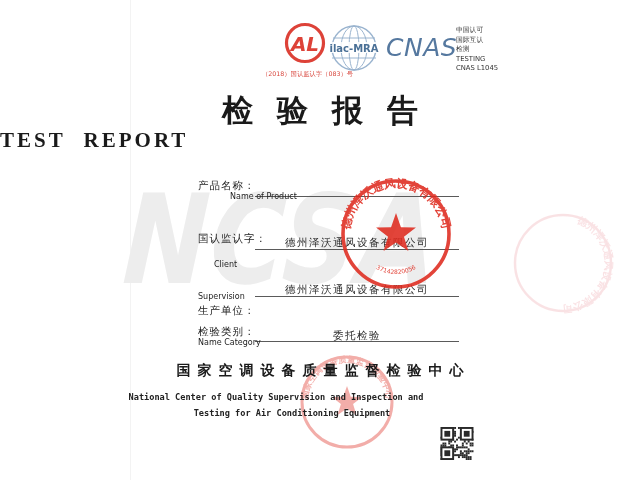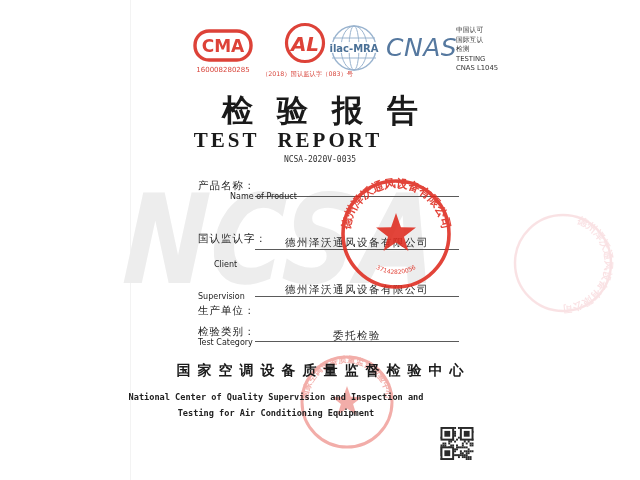--- a/index.html
+++ b/index.html
@@ -14,21 +14,21 @@
              transform-origin:left top;white-space:nowrap;z-index:0;}
   
   .logo-num{color:#d8453c;font-size:7px;text-align:center;white-space:nowrap;}
   .cal-num{color:#d8453c;font-size:6.3px;text-align:center;white-space:nowrap;}
   .cnas-text{color:#55789f;font-size:25px;font-weight:normal;font-style:italic;letter-spacing:0.5px;}
   .accred{font-size:6.8px;line-height:9.5px;color:#3a3a3a;white-space:nowrap;}
   .accred .b{font-weight:normal;color:#333;}
   
   .title-zh{left:0;top:90px;width:640px;text-align:center;font-size:31px;font-weight:bold;
             letter-spacing:24px;text-indent:24px;color:#1a1a1a;z-index:2;}
-  .title-en{left:0;top:128px;width:576px;text-align:center;font-size:21px;font-weight:bold;
+  .title-en{left:0;top:128px;width:576px;text-align:left;font-size:21px;font-weight:bold;
             font-family:"Liberation Serif","DejaVu Serif",serif;letter-spacing:3px;word-spacing:10px;color:#1a1a1a;z-index:2;}
   .report-no{left:0;top:155px;width:640px;text-align:center;font-size:8px;
              font-family:"DejaVu Sans Mono",monospace;color:#333;z-index:2;}
   
   .f-label{font-size:10.5px;color:#1d1d1d;letter-spacing:1px;z-index:2;}
   .f-label-en{font-size:8px;color:#1d1d1d;z-index:2;}
   .f-line{height:1px;background:#5a5a5a;left:255px;width:204px;z-index:1;}
   .f-value{left:255px;width:204px;text-align:center;font-size:10.5px;letter-spacing:1.5px;
            color:#2b2b2b;z-index:2;white-space:nowrap;}
   
@@ -41,27 +41,20 @@
 </style>
 </head>
 <body>
 
 <div id="page">
 
   <div class="abs scan-edge"></div>
 
   <div class="abs watermark">NCSA</div>
 
-  <div class="abs" style="left:193px;top:29px;width:60px;">
-    <svg width="60" height="33" viewBox="0 0 60 33">
-      <rect x="2" y="2" width="56" height="29" rx="14" fill="none" stroke="#dd4238" stroke-width="3.4"></rect>
-      <text x="30" y="23" text-anchor="middle" font-size="17" font-weight="bold" fill="#dd4238">CMA</text>
-    </svg>
-    <div class="logo-num">160008280285</div>
-  </div>
 
   <div class="abs" style="left:328px;top:23px;">
     <svg width="52" height="50" viewBox="0 0 52 50">
       <circle cx="26" cy="25" r="22" fill="none" stroke="#9ab4cf" stroke-width="1.4"></circle>
       <ellipse cx="26" cy="25" rx="13" ry="22" fill="none" stroke="#9ab4cf" stroke-width="1"></ellipse>
       <ellipse cx="26" cy="25" rx="5" ry="22" fill="none" stroke="#9ab4cf" stroke-width="1"></ellipse>
       <line x1="5" y1="15" x2="47" y2="15" stroke="#9ab4cf" stroke-width="1"></line>
       <line x1="4" y1="35" x2="48" y2="35" stroke="#9ab4cf" stroke-width="1"></line>
       <rect x="2" y="19" width="48" height="11" fill="#ffffff" opacity="0.85"></rect>
       <text x="26" y="28.5" text-anchor="middle" font-size="10" font-weight="bold" fill="#4a7096">ilac-MRA</text>
@@ -81,38 +74,37 @@
   <div class="abs accred" style="left:456px;top:26px;">
     <div>中国认可</div>
     <div>国际互认</div>
     <div>检测</div>
     <div class="b">TESTING</div>
     <div class="b">CNAS L1045</div>
   </div>
 
   <div class="abs title-zh">检验报告</div>
   <div class="abs title-en">TEST REPORT</div>
-  <div class="abs report-no">NCSA-2020V-0035</div>
 
   <div class="abs f-label" style="left:198px;top:179px;">产品名称：</div>
   <div class="abs f-label-en" style="left:198px;top:192px;margin-left:32px;">Name of Product</div>
   <div class="abs f-line" style="top:196px;"></div>
 
   <div class="abs f-label" style="left:198px;top:232px;">国认监认字：</div>
   <div class="abs f-label-en" style="left:198px;top:260px;margin-left:16px;">Client</div>
   <div class="abs f-value" style="top:236px;">德州泽沃通风设备有限公司</div>
   <div class="abs f-line" style="top:249px;"></div>
 
   <div class="abs f-label" style="left:198px;top:279px;margin-top:25px;">生产单位：</div>
   <div class="abs f-label-en" style="left:198px;top:292px;">Supervision</div>
   <div class="abs f-value" style="top:283px;">德州泽沃通风设备有限公司</div>
   <div class="abs f-line" style="top:296px;"></div>
 
   <div class="abs f-label" style="left:198px;top:325px;">检验类别：</div>
-  <div class="abs f-label-en" style="left:198px;top:338px;">Test Category</div>
+  <div class="abs f-label-en" style="left:198px;top:338px;">Name Category</div>
   <div class="abs f-value" style="top:329px;">委托检验</div>
   <div class="abs f-line" style="top:341px;"></div>
 
   <div class="abs stamp" style="left:337px;top:175px;">
     <svg width="118" height="118" viewBox="-59 -59 118 118" style="opacity:0.88">
       <defs>
         <path id="arcTop" d="M -33,33 A 46.7,46.7 0 1 1 33,33" fill="none"></path>
         <path id="arcBot" d="M -32,24 A 40,40 0 0 0 32,24" fill="none"></path>
       </defs>
       <circle cx="0" cy="0" r="53" fill="none" stroke="#df2b1f" stroke-width="3.6"></circle>
@@ -146,21 +138,21 @@
       <circle cx="0" cy="0" r="45" fill="none" stroke="#df2b1f" stroke-width="3"></circle>
       <polygon transform="scale(0.8)" fill="#df2b1f" points="0,-20 4.7,-6.5 19,-6.2 7.6,2.5 11.8,16.2 0,8 -11.8,16.2 -7.6,2.5 -19,-6.2 -4.7,-6.5"></polygon>
       <text font-size="8.5" fill="#df2b1f" font-weight="bold">
         <textPath href="#arcI" startOffset="50%" text-anchor="middle">国家空调设备质量监督检验中心</textPath>
       </text>
     </svg>
   </div>
 
   <div class="abs footer-zh">国家空调设备质量监督检验中心</div>
   <div class="abs footer-en" style="top:392px;">National Center of Quality Supervision and Inspection and</div>
-  <div class="abs footer-en" style="top:408px;">Testing for Air Conditioning Equipment</div>
+  <div class="abs footer-en" style="top:408px;margin-left:16px;">Testing for Air Conditioning Equipment</div>
 
   <div class="abs" style="left:440px;top:427px;z-index:3;">
     <svg id="qr" width="34" height="33" viewBox="0 0 17 17">
         <rect x="1" y="0" width="1" height="1" fill="#2a2a2a"></rect>
         <rect x="2" y="0" width="1" height="1" fill="#2a2a2a"></rect>
         <rect x="5" y="0" width="1" height="1" fill="#2a2a2a"></rect>
         <rect x="7" y="0" width="1" height="1" fill="#2a2a2a"></rect>
         <rect x="9" y="0" width="1" height="1" fill="#2a2a2a"></rect>
         <rect x="10" y="0" width="1" height="1" fill="#2a2a2a"></rect>
         <rect x="13" y="0" width="1" height="1" fill="#2a2a2a"></rect>

